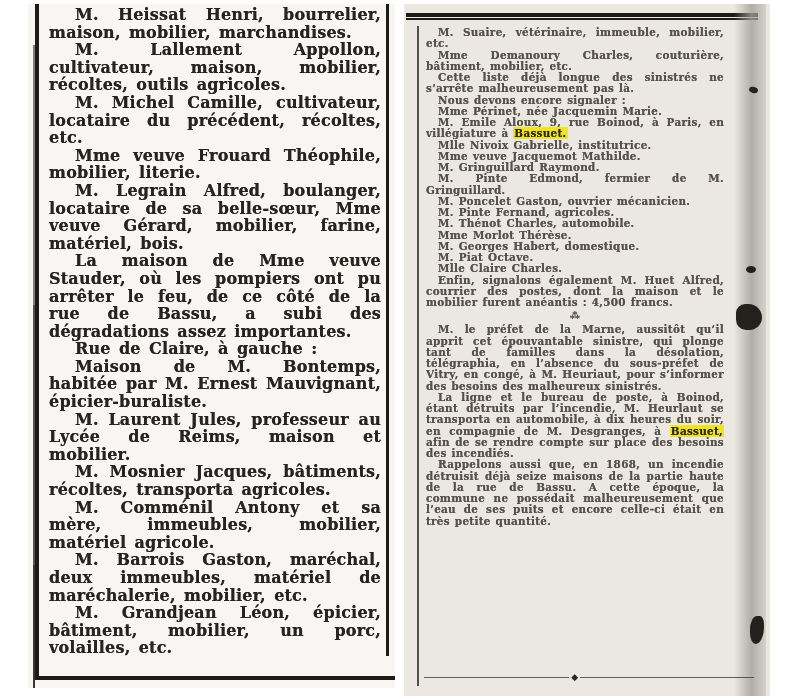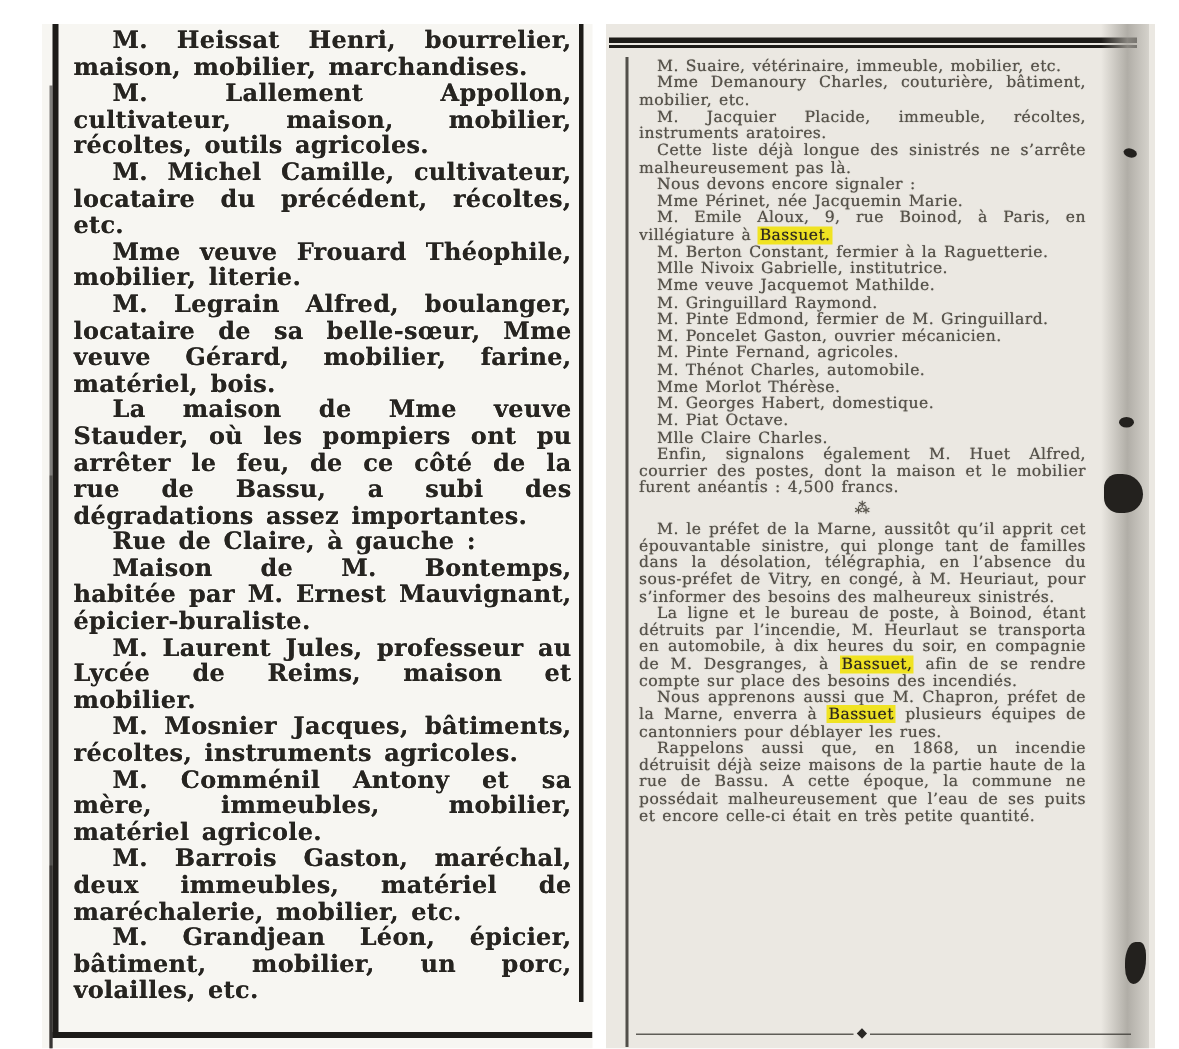--- a/index.html
+++ b/index.html
@@ -1,21 +1,21 @@
 <!DOCTYPE html>
 <html lang="fr" style="--highlight: #f0e322; --ink-left: #262420; --ink-right: #56524a; --paper-left: #f7f6f2; --paper-right: #ebe8e2; --paper-page: #ffffff; --rule: #1d1b18;"><head>
 <meta charset="utf-8">
 <style>
   html,body{margin:0;padding:0;background:#ffffff;}
   .page{
     position:relative;width:786px;height:699px;overflow:hidden;
     background:var(--paper-page,#ffffff);
     font-family:"DejaVu Serif","Liberation Serif",serif;
   }
-  .clip{position:absolute;top:16px;overflow:hidden;}
+  .clip{position:absolute;top:4px;overflow:hidden;}
   
   .clip-left{
     left:28px;width:367px;height:684px;
     background:var(--paper-left,#f7f6f2);
   }
   .lc-left-rule{
     position:absolute;left:7px;top:0;bottom:8px;width:4px;
     background:var(--rule,#1d1b18);
     box-shadow:-3px 40px 0 -1px rgba(30,28,25,.55),-3px 300px 0 -1px rgba(30,28,25,.45),-3px 560px 0 -1px rgba(30,28,25,.5);
   }
@@ -54,21 +54,21 @@
     position:absolute;top:0;bottom:0;right:4px;width:32px;
     background:linear-gradient(90deg,rgba(168,165,158,0) 0%,rgba(162,159,152,.8) 55%,rgba(186,183,176,.45) 100%);
   }
   .blob{position:absolute;background:#23211e;border-radius:50%;}
   .blob1{right:12px;top:83px;width:9px;height:6px;transform:rotate(15deg);}
   .blob2{right:8px;top:300px;width:26px;height:26px;border-radius:40% 60% 55% 45%;}
   .blob3{right:14px;top:262px;width:10px;height:7px;}
   .blob4{right:6px;top:612px;width:14px;height:28px;border-radius:50% 30% 60% 40%;}
   .text-right{
     left:22px;right:46px;top:23px;bottom:18px;
-    font-size:10.4px;line-height:11.25px;font-weight:normal;
+    font-size:10.4px;line-height:11.25px;font-weight:bold;
     color:var(--ink-right,#56524a);
     word-spacing:1px;letter-spacing:.3px;
     text-shadow:0 0 .6px rgba(86,82,74,.85);
   }
   .text-right p{text-indent:12px;}
   .hl{
     background:var(--highlight,#f0e322);
     color:#2e2817;padding:0 1px;
   }
   .ornament{
@@ -99,60 +99,57 @@
     <div class="text text-left">
         <p><span>M. Heissat Henri, bourrelier, maison, mobilier, marchandises.</span></p>
         <p><span>M. Lallement Appollon, cultivateur, maison, mobilier, récoltes, outils agricoles.</span></p>
         <p><span>M. Michel Camille, cultivateur, locataire du précédent, récoltes, etc.</span></p>
         <p><span>Mme veuve Frouard Théophile, mobilier, literie.</span></p>
         <p><span>M. Legrain Alfred, boulanger, locataire de sa belle-sœur, Mme veuve Gérard, mobilier, farine, matériel, bois.</span></p>
         <p><span>La maison de Mme veuve Stauder, où les pompiers ont pu arrêter le feu, de ce côté de la rue de Bassu, a subi des dégradations assez importantes.</span></p>
         <p><span>Rue de Claire, à gauche :</span></p>
         <p><span>Maison de M. Bontemps, habitée par M. Ernest Mauvignant, épicier-buraliste.</span></p>
         <p><span>M. Laurent Jules, professeur au Lycée de Reims, maison et mobilier.</span></p>
-        <p><span>M. Mosnier Jacques, bâtiments, récoltes, instruments agricoles.</span></p>
+        <p><span>M. Mosnier Jacques, bâtiments, récoltes, transporta agricoles.</span></p>
         <p><span>M. Comménil Antony et sa mère, immeubles, mobilier, matériel agricole.</span></p>
         <p><span>M. Barrois Gaston, maréchal, deux immeubles, matériel de maréchalerie, mobilier, etc.</span></p>
         <p><span>M. Grandjean Léon, épicier, bâtiment, mobilier, un porc, volailles, etc.</span></p>
       </div>
   </div>
 
   <div class="clip clip-right">
     <div class="rc-top-bar"></div>
     <div class="rc-left-rule"></div>
     <div class="rc-gutter"></div>
     <div class="blob blob1"></div>
     <div class="blob blob2"></div>
     <div class="blob blob3"></div>
     <div class="blob blob4"></div>
     <div class="text text-right">
         <p><span>M. Suaire, vétérinaire, immeuble, mobilier, etc.</span></p>
         <p><span>Mme Demanoury Charles, couturière, bâtiment, mobilier, etc.</span></p>
-        <p><span>M. Jacquier Placide, immeuble, récoltes, instruments aratoires.</span></p>
         <p><span>Cette liste déjà longue des sinistrés ne s’arrête malheureusement pas là.</span></p>
         <p><span>Nous devons encore signaler :</span></p>
         <p><span>Mme Périnet, née Jacquemin Marie.</span></p>
         <p><span>M. Emile Aloux, 9, rue Boinod, à Paris, en villégiature à </span><span class="hl">Bassuet.</span></p>
-        <p><span>M. Berton Constant, fermier à la Raguetterie.</span></p>
         <p><span>Mlle Nivoix Gabrielle, institutrice.</span></p>
         <p><span>Mme veuve Jacquemot Mathilde.</span></p>
         <p><span>M. Gringuillard Raymond.</span></p>
         <p><span>M. Pinte Edmond, fermier de M. Gringuillard.</span></p>
         <p><span>M. Poncelet Gaston, ouvrier mécanicien.</span></p>
         <p><span>M. Pinte Fernand, agricoles.</span></p>
         <p><span>M. Thénot Charles, automobile.</span></p>
         <p><span>Mme Morlot Thérèse.</span></p>
         <p><span>M. Georges Habert, domestique.</span></p>
         <p><span>M. Piat Octave.</span></p>
         <p><span>Mlle Claire Charles.</span></p>
         <p><span>Enfin, signalons également M. Huet Alfred, courrier des postes, dont la maison et le mobilier furent anéantis : 4,500 francs.</span></p>
         <div class="ornament">⁂</div>
         <p><span>M. le préfet de la Marne, aussitôt qu’il apprit cet épouvantable sinistre, qui plonge tant de familles dans la désolation, télégraphia, en l’absence du sous-préfet de Vitry, en congé, à M. Heuriaut, pour s’informer des besoins des malheureux sinistrés.</span></p>
         <p><span>La ligne et le bureau de poste, à Boinod, étant détruits par l’incendie, M. Heurlaut se transporta en automobile, à dix heures du soir, en compagnie de M. Desgranges, à </span><span class="hl">Bassuet,</span><span> afin de se rendre compte sur place des besoins des incendiés.</span></p>
-        <p><span>Nous apprenons aussi que M. Chapron, préfet de la Marne, enverra à </span><span class="hl">Bassuet</span><span> plusieurs équipes de cantonniers pour déblayer les rues.</span></p>
         <p><span>Rappelons aussi que, en 1868, un incendie détruisit déjà seize maisons de la partie haute de la rue de Bassu. A cette époque, la commune ne possédait malheureusement que l’eau de ses puits et encore celle-ci était en très petite quantité.</span></p>
       </div>
     <div class="rc-bottom-line">
       <span class="seg seg-a"></span>
       <span class="diamond">◆</span>
       <span class="seg seg-b"></span>
     </div>
   </div>
 
 </div>

